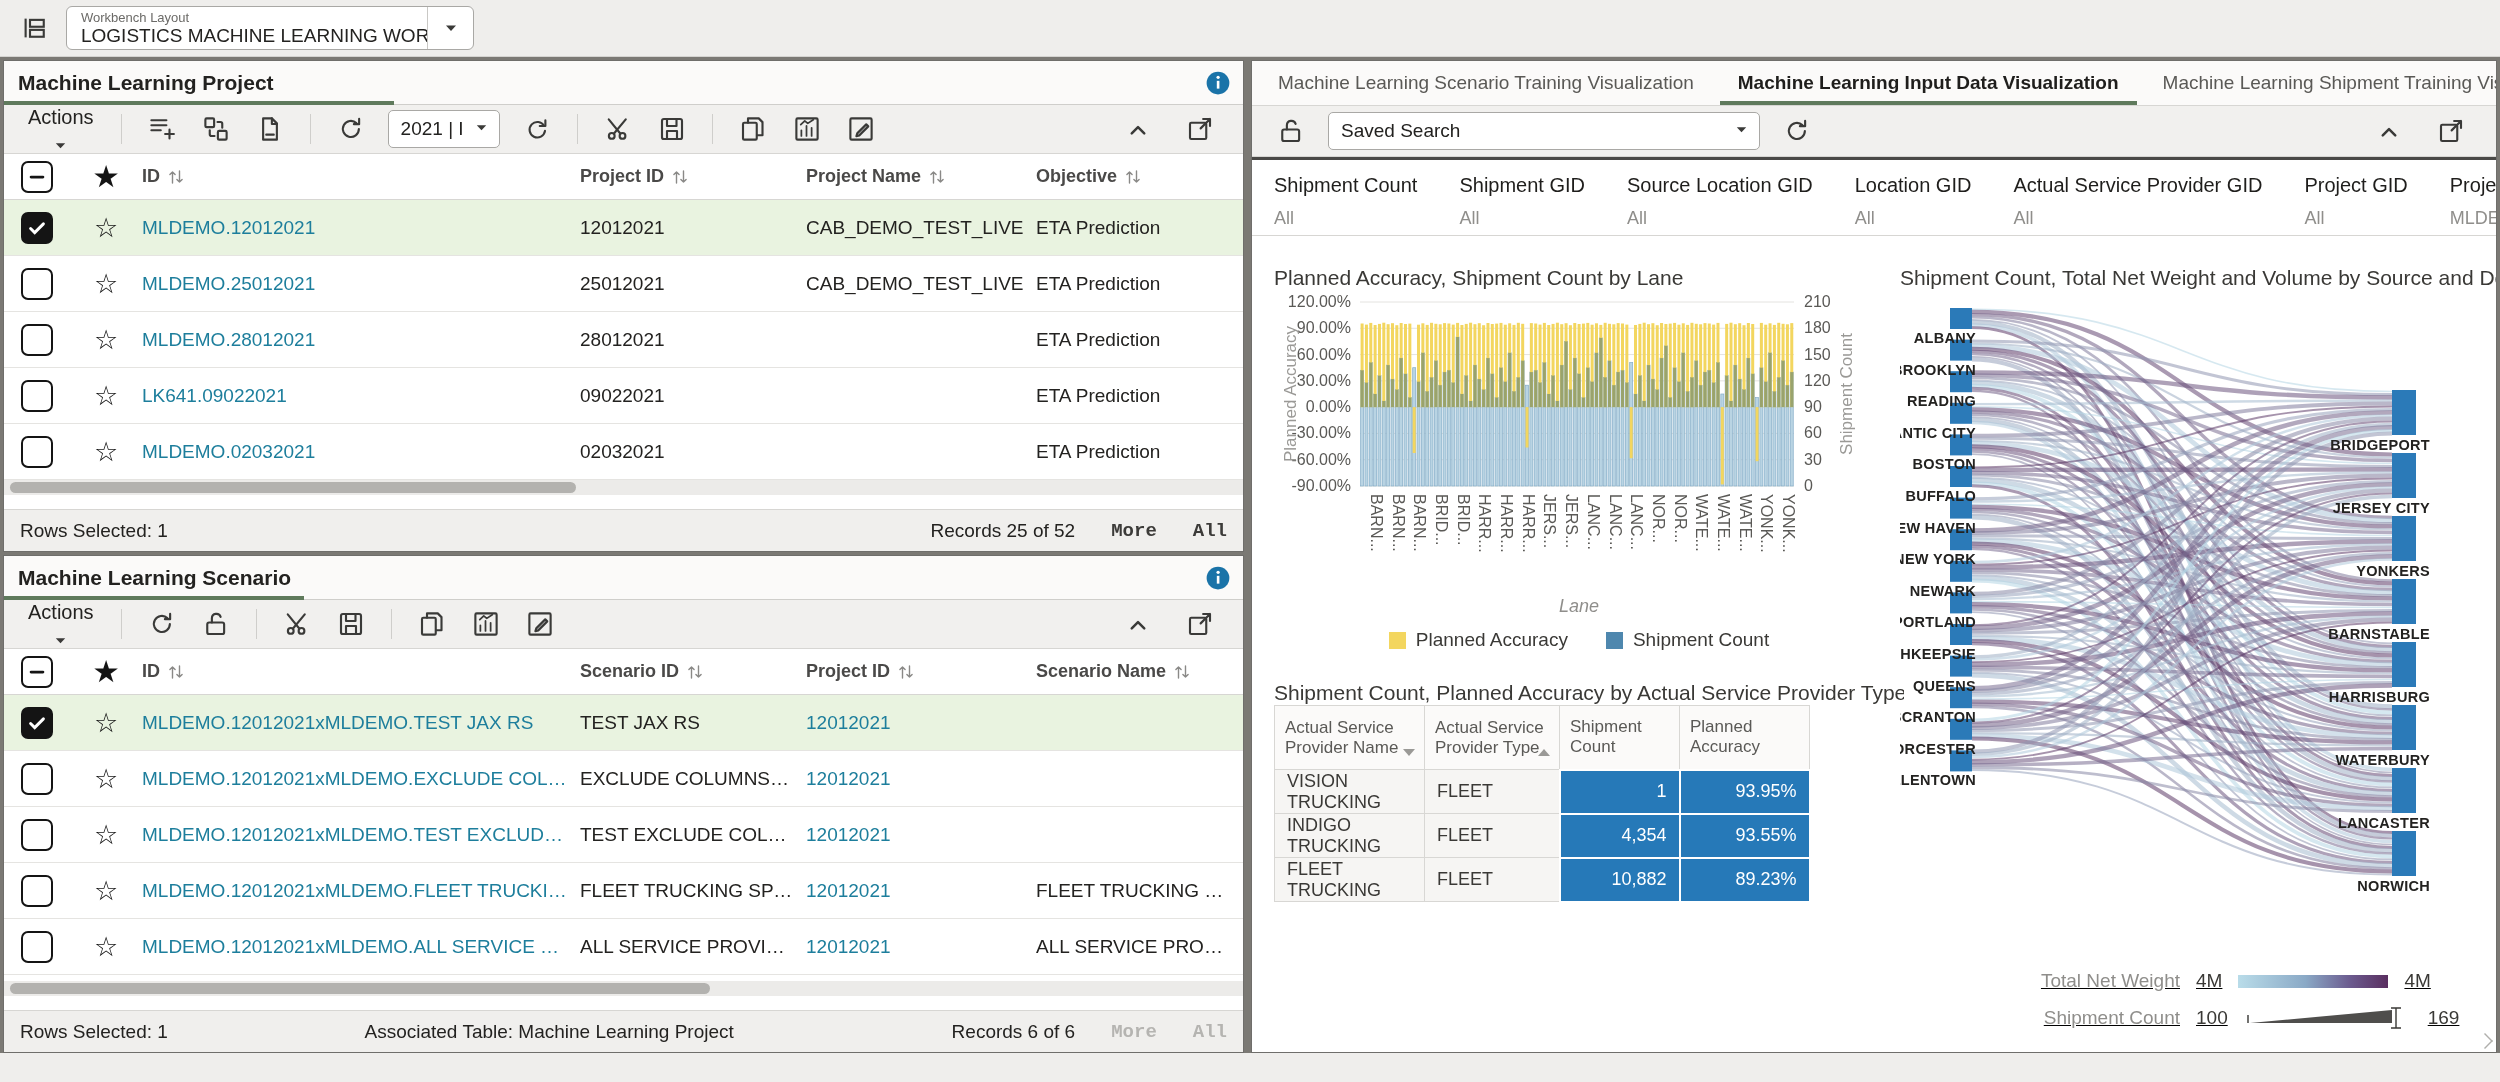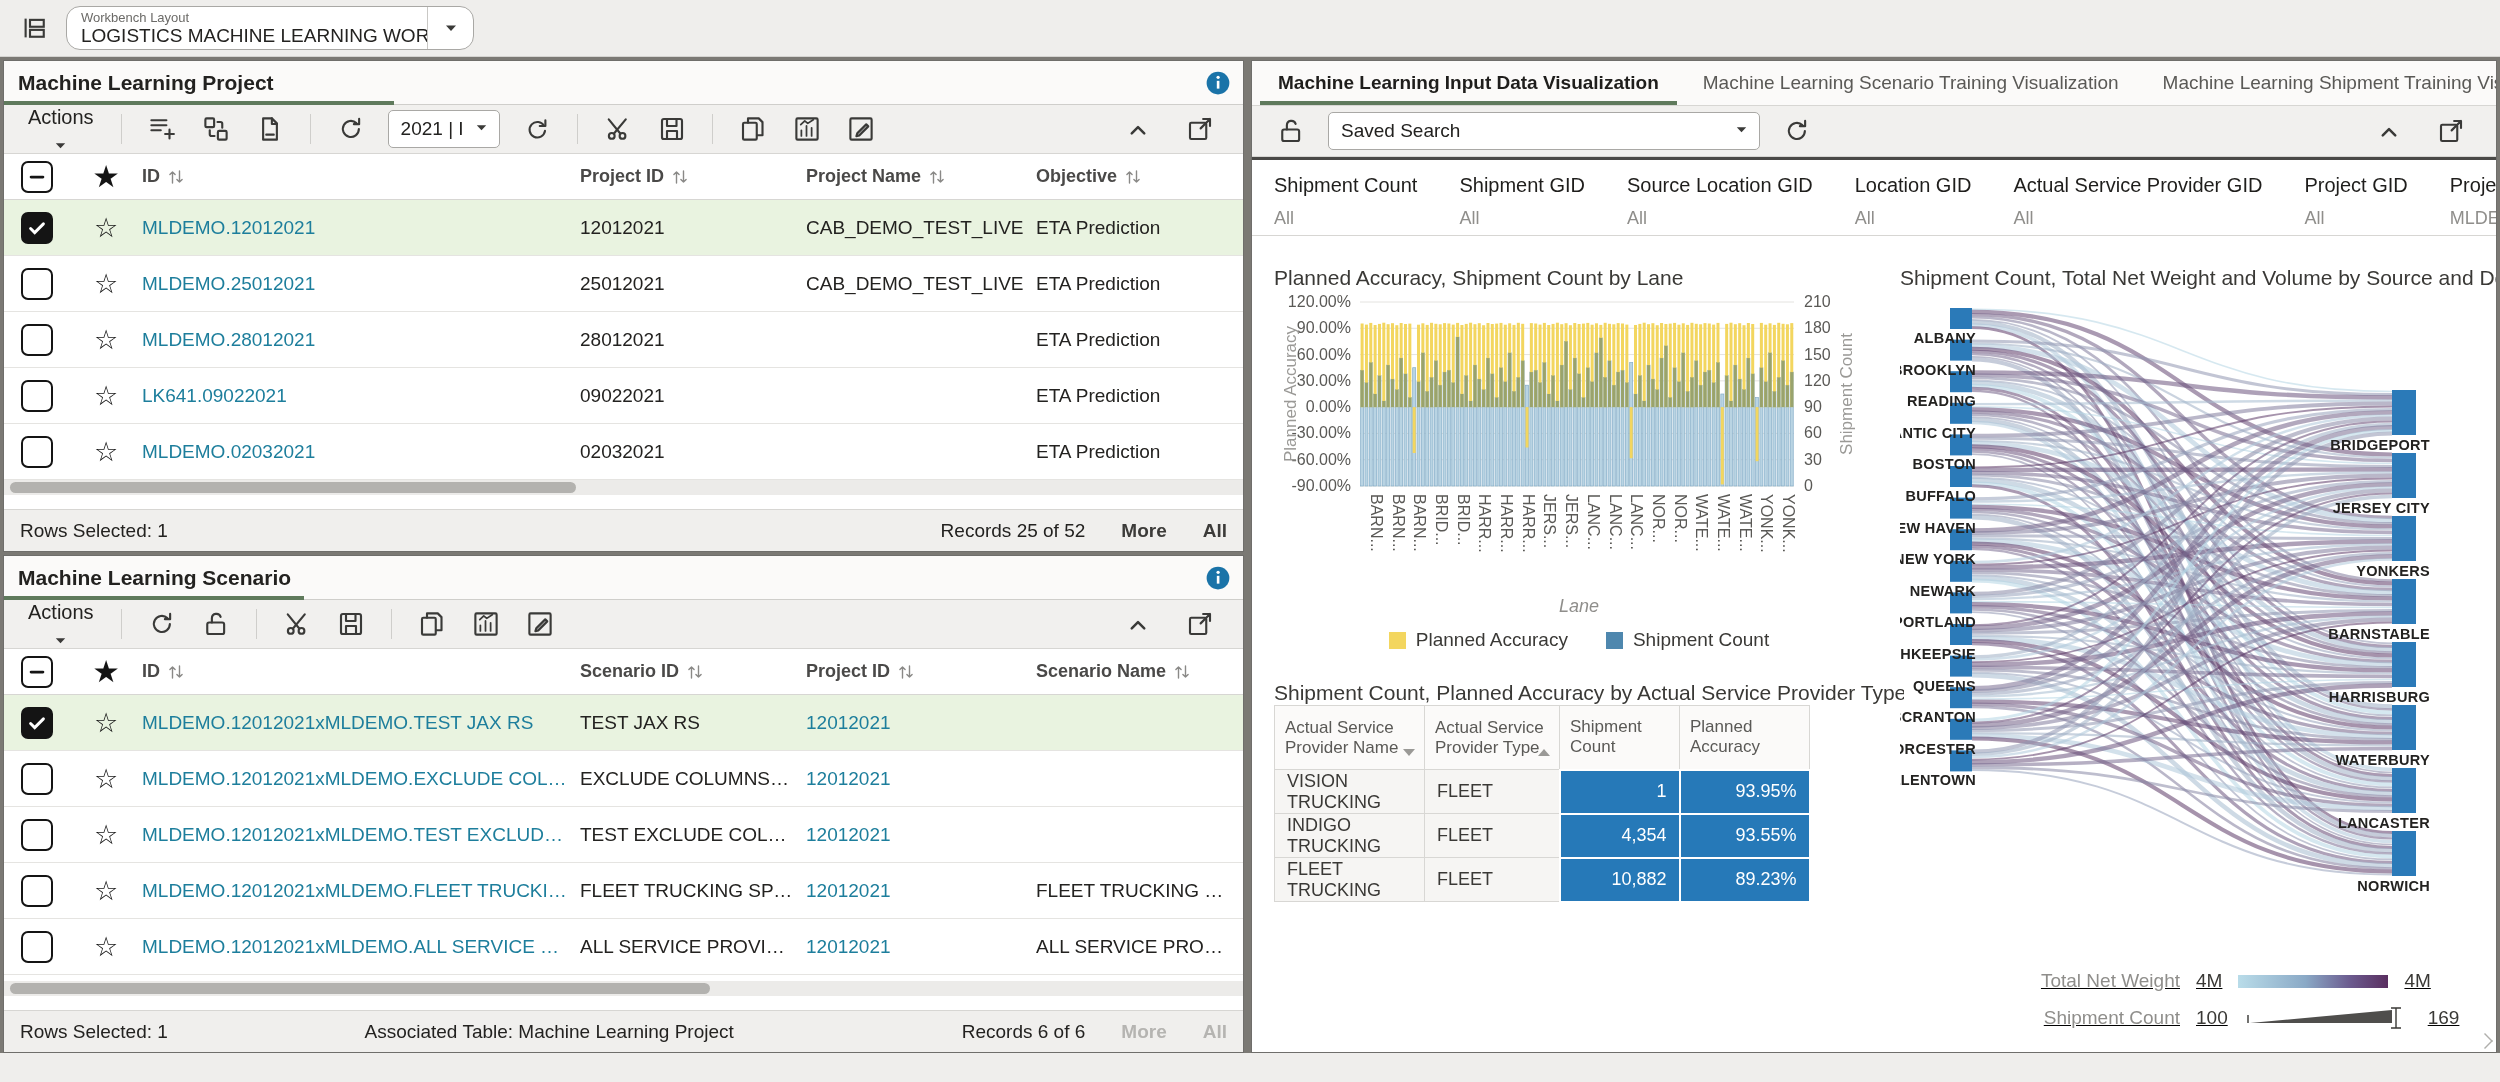--- a/index.html
+++ b/index.html
@@ -2,21 +2,21 @@
 <html><head>
 <meta charset="utf-8">
 <style>
   * { box-sizing: border-box; margin:0; padding:0; }
   body { font-family:"Liberation Sans", sans-serif; background:#d8d7d4; }
   .stage { position:relative; width:2500px; height:1082px; background:#efeeec; overflow:hidden; }
 
   
   .topbar { position:absolute; left:0; top:0; width:2500px; height:57px; background:#efeeec; border-bottom:1px solid #d5d4d1; display:flex; align-items:center; }
   .hambox { margin-left:18px; width:34px; height:34px; display:flex; align-items:center; justify-content:center; cursor:pointer; }
-  .layout-box { margin-left:14px; width:408px; height:44px; background:#fff; border:1.4px solid #a9a8a5; border-radius:14px; display:flex; align-items:stretch; }
+  .layout-box { margin-left:14px; width:408px; height:44px; background:#fff; border:1.4px solid #a9a8a5; border-radius:6px; display:flex; align-items:stretch; }
   .layout-text { flex:1; padding:3px 0 0 14px; overflow:hidden; }
   .layout-label { font-size:13px; color:#6b6a67; }
   .layout-value { font-size:19px; color:#232220; white-space:nowrap; }
   .layout-caret { width:46px; border-left:1px solid #c9c8c5; display:flex; align-items:center; justify-content:center; }
 
   .backdrop { position:absolute; left:0; top:57px; width:2500px; height:996px; background:#7b7974; }
   .bottomstrip { position:absolute; left:0; top:1053px; width:2500px; height:29px; background:#efeeec; }
 
   
   .panel { position:absolute; background:#fff; border:1px solid #6f6e6b; overflow:hidden; }
@@ -49,21 +49,21 @@
   .starc { display:flex; justify-content:center; font-size:27px; color:#141414; cursor:pointer; }
   .link { color:#1d7e9c; cursor:pointer; }
   .cb { width:32px; height:32px; border:2.6px solid #141414; border-radius:7px; background:#fff; display:inline-flex; align-items:center; justify-content:center; cursor:pointer; }
   .cb.on { background:#141414; }
   .hscroll { position:absolute; left:0; width:100%; height:15px; background:#ecebe9; }
   .hthumb { position:absolute; top:2px; height:11px; background:#b3b2af; border-radius:6px; }
   .pfoot { position:absolute; left:0; bottom:0; width:100%; height:42px; background:#f0efed; border-top:1px solid #d7d6d3; display:flex; align-items:center; font-size:19px; color:#232220; }
   .foot-left { margin-left:16px; }
   .foot-center { position:absolute; left:44%; transform:translateX(-50%); }
   .foot-right { margin-left:auto; display:flex; align-items:center; gap:36px; margin-right:16px; }
-  .foot-btn { font-weight:bold; color:#3c3b39; cursor:pointer; }
+  .foot-btn { font-weight:bold; color:#3c3b39; cursor:pointer;font-family:Liberation Mono, monospace; }
   .foot-btn.dis { color:#b5b4b1; }
 
   
   .viz-tabs { position:relative; height:45px; border-bottom:1px solid #d7d6d3; display:flex; align-items:stretch; padding-left:4px; background:#fbfaf9; }
   .tab { position:relative; display:flex; align-items:center; padding:0 22px; font-size:19px; color:#5a5956; white-space:nowrap; cursor:pointer; }
   .tab.active { color:#1f1e1c; font-weight:bold; }
   .tab.active::after { content:""; position:absolute; left:4px; right:4px; bottom:0; height:4px; background:#5f7a5c; }
 
   .viz-toolbar { height:51px; background:#f1f0ee; border-bottom:1px solid #d7d6d3; display:flex; align-items:center; padding:0 12px; }
   .dark-rule { height:3px; background:#4a4947; }
@@ -510,22 +510,22 @@
       <span class="foot-right">
         <span>Records 6 of 6</span>
         <span class="foot-btn dis">More</span>
         <span class="foot-btn dis">All</span>
       </span>
     </div>
   </div>
 
   <div class="panel" id="panel-viz">
     <div class="viz-tabs" id="viz-tabs">
+        <div class="tab">Machine Learning Scenario Training Visualization</div>
         <div class="tab active">Machine Learning Input Data Visualization</div>
-        <div class="tab">Machine Learning Scenario Training Visualization</div>
         <div class="tab">Machine Learning Shipment Training Visualization</div>
       </div>
     <div class="viz-toolbar" id="viz-toolbar">
         <span class="ticon">
           <svg width="30" height="30" viewBox="0 0 24 24" fill="none" stroke="#3a3a38" stroke-width="1.7" stroke-linecap="round" stroke-linejoin="round">
             <rect x="5" y="10.8" width="13.5" height="9.2" rx="1.5"></rect>
             <path d="M8.7 10.8V7.4a3.6 3.6 0 0 1 7-1.1"></path>
           </svg>
         </span>
         <span class="selbox" style="width:432px">

